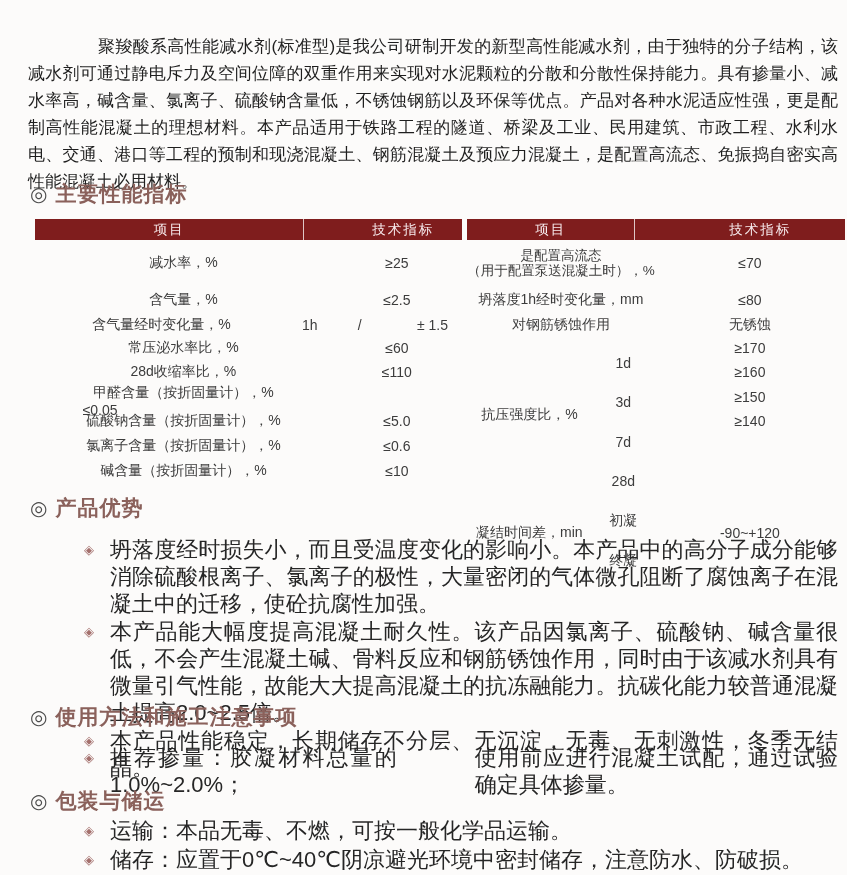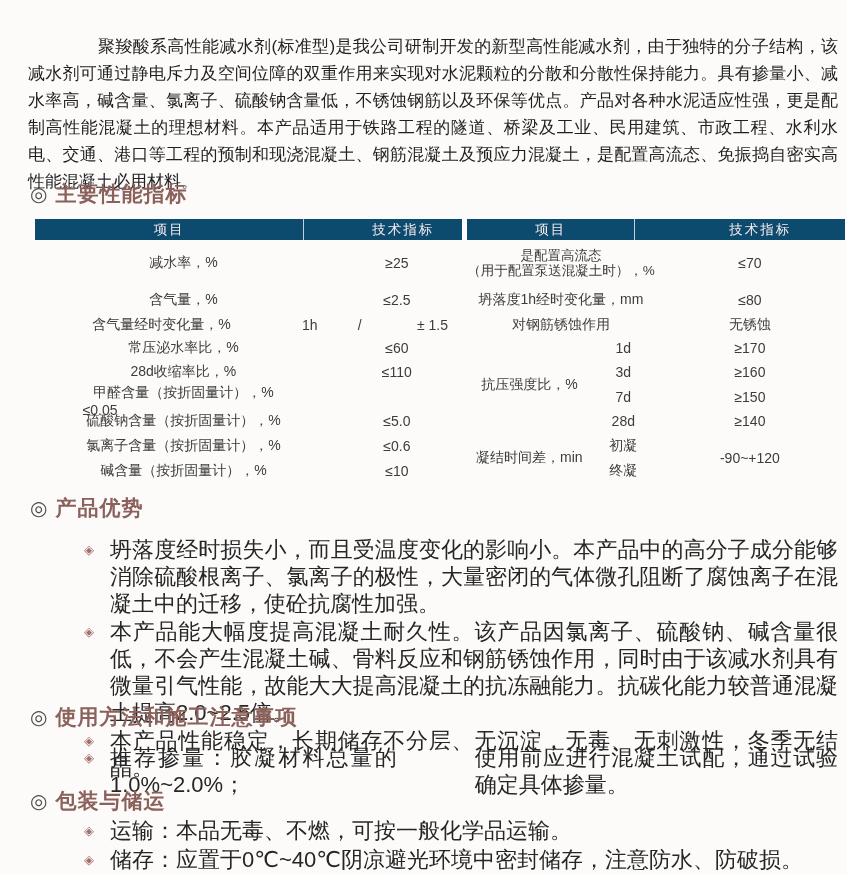--- a/index.html
+++ b/index.html
@@ -32,21 +32,21 @@
   .h-usage{top:703px;}
   .h-pack{top:787px;}
   
   .tables{
     position:absolute;top:219px;left:35px;width:810px;
     display:flex;gap:5px;font-size:14px;color:#3c3c3c;
   }
   .tbl{display:flex;flex-direction:column;}
   .tbl.left{width:427px;}
   .tbl.right{width:378px;}
-  .thead{display:flex;height:21px;background:#0c4a6e;color:#f8ecee;
+  .thead{display:flex;height:21px;background:#7f1d1d;color:#f8ecee;
     font-size:13.5px;letter-spacing:2px;}
   .th{display:flex;align-items:center;justify-content:center;}
   .tbl.left .col-item{width:69.5%;}
   .tbl.left .col-spec{width:30.5%;}
   .tbl.right .col-item{width:49.7%;}
   .tbl.right .col-spec{width:50.3%;}
   .thead .col-spec{border-left:1px solid rgba(255,255,255,.75);padding-left:40px;}
   .tr{display:flex;}
   .td{display:flex;align-items:center;justify-content:center;text-align:center;}
   .rh1{height:46px;} .rh2{height:27px;} .rh3{height:23px;}
@@ -57,21 +57,21 @@
   .td.has-sub .main{flex:1;text-align:center;}
   .td.has-sub .sub1h{width:44px;text-align:center;}
   .td.split{justify-content:space-between;padding:0 14px 0 26px;box-sizing:border-box;}
   
   .two-line{flex-direction:column;line-height:15px;font-size:13.5px;}
   
   .group{display:flex;}
   .g-label{display:flex;align-items:center;justify-content:center;text-align:center;}
   .tbl.right .g-label{width:33%;}
   .g-sub{width:16.7%;display:flex;flex-direction:column;}
-  .g-sub .g-cell{display:flex;align-items:center;justify-content:center;}
+  .g-sub .g-cell{display:flex;align-items:center;justify-content:center;margin-top:15px;}
   .g-values{width:50.3%;display:flex;flex-direction:column;}
   .g-values .g-cell{display:flex;align-items:center;justify-content:center;}
   .g-values.single{justify-content:center;align-items:center;flex-direction:row;}
   
   .bullets{position:absolute;left:84px;width:754px;}
   .b-adv{top:536px;}
   .b-usage{top:744px;}
   .b-pack{top:817px;}
   .bullet{display:flex;margin-bottom:1px;}
   .diamond{width:26px;color:#a4706d;font-size:13px;line-height:27px;flex:none;}

